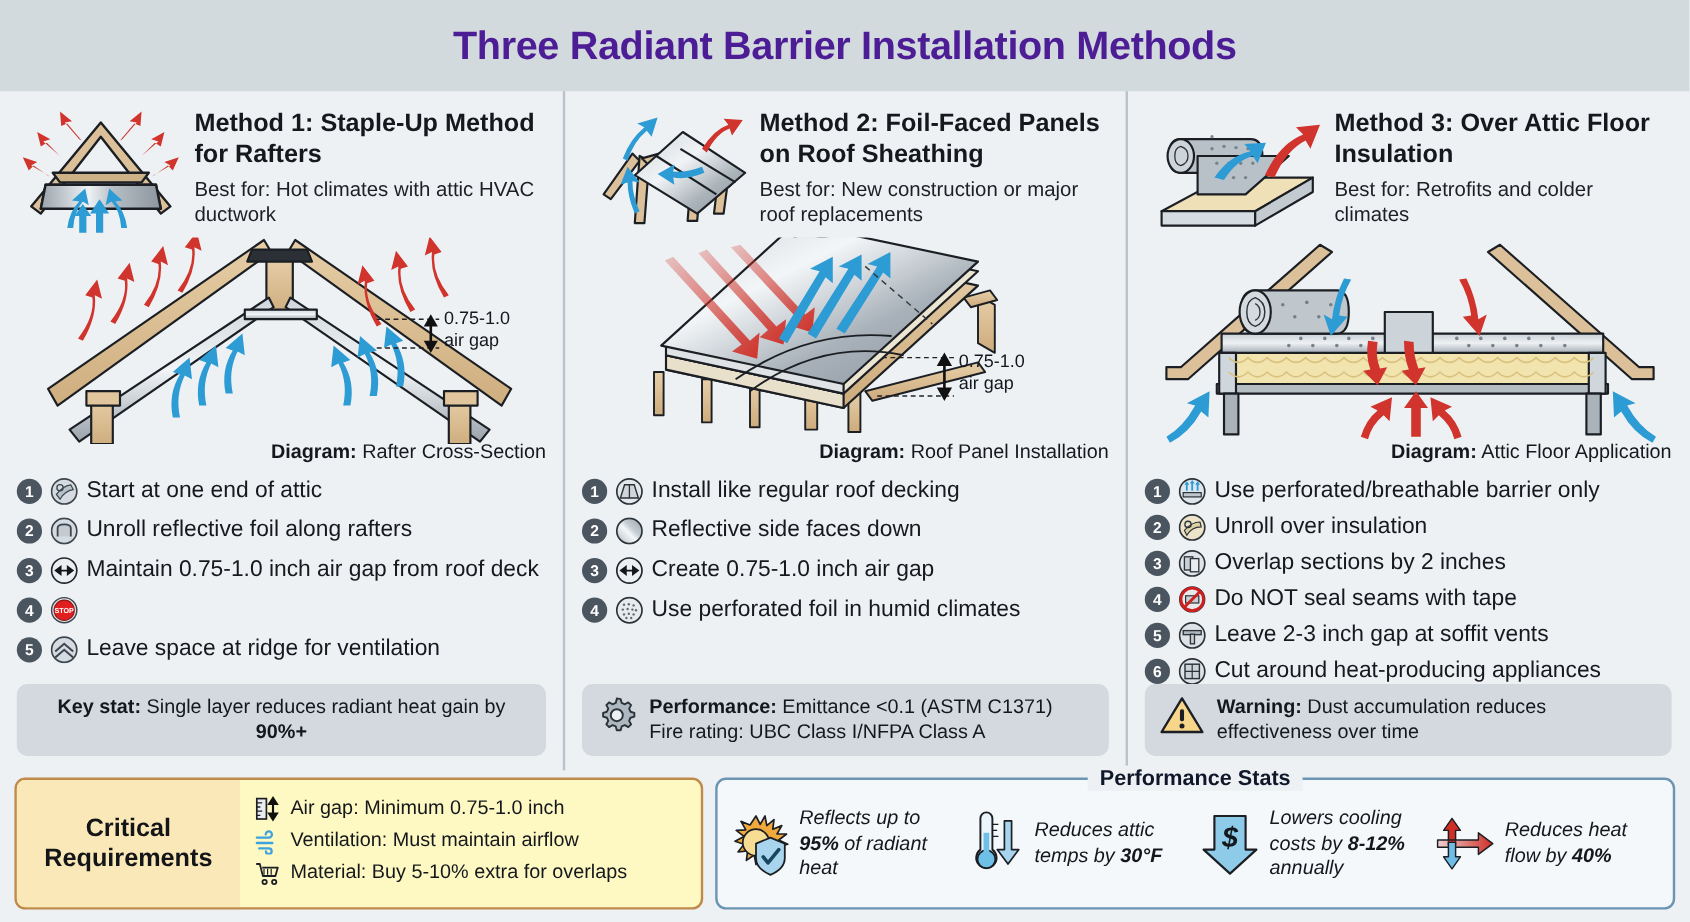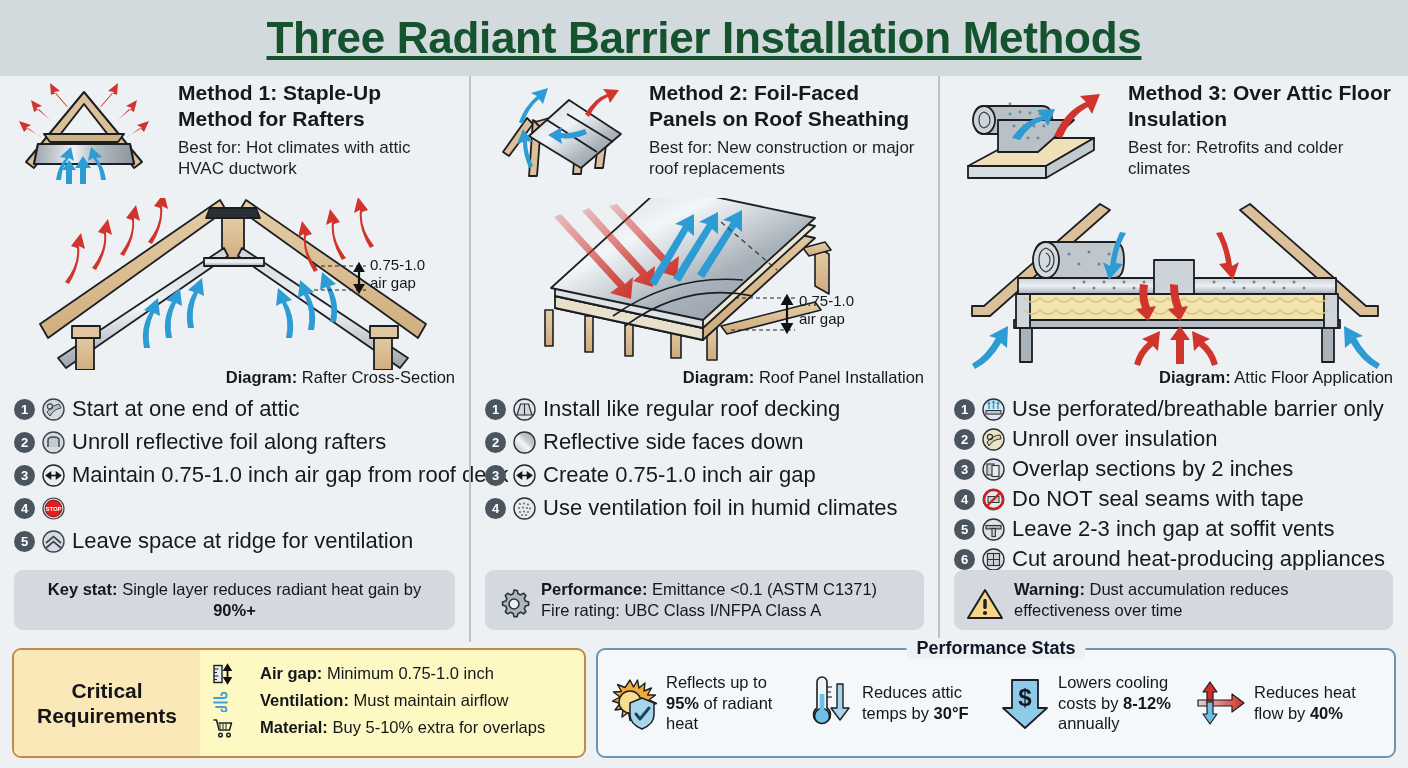--- a/index.html
+++ b/index.html
@@ -11,29 +11,29 @@
   }
   .page { position: relative; width: 1408px; height: 768px; background:#eef1f4; }
 
   
   .header {
     position:absolute; left:0; top:0; width:1408px; height:76px;
     background:#d3dade;
     display:flex; align-items:center; justify-content:center;
   }
   .header h1 {
-    font-size:44px; font-weight:bold; color:#14532d; letter-spacing:-0.3px;text-decoration:underline;
+    font-size:33px; font-weight:bold; color:#4c1d95; letter-spacing:-0.3px;
   }
 
   
   .columns { position:absolute; left:0; top:76px; width:1408px; height:566px; display:flex; }
   .col { position:relative; width:469px; height:566px; padding:0 14px; }
   .col + .col { border-left:2px solid #b9c3c9; }
 
-  .method-head { display:flex; align-items:flex-start; gap:24px; height:122px; }
+  .method-head { display:flex; align-items:flex-start; gap:8px; padding-top:10px; height:122px; }
   .thumb { width:140px; height:112px; flex:0 0 140px; }
   .col3 .thumb { width:150px; flex:0 0 150px; }
   .head-text { flex:1; padding-top:4px; }
   .m-title { font-size:21px; font-weight:bold; color:#15181c; line-height:1.24; }
   .m-best { font-size:17px; color:#1c1f24; line-height:1.26; margin-top:5px; }
   .m-best b { font-weight:normal; }
 
   .diagram { height:172px; position:relative; }
   .diagram svg { display:block; margin:0 auto; }
 
@@ -42,26 +42,26 @@
 
   .steps { margin-top:10px; }
   .step { display:flex; align-items:center; gap:7px; height:24px; margin-bottom:9px; }
   .col3 .step { margin-bottom:6px; }
   .num {
     width:21px; height:21px; flex:0 0 21px; border-radius:50%;
     background:#4a5560; color:#fff; font-size:13px; font-weight:bold;
     display:flex; align-items:center; justify-content:center;
   }
   .sicon { width:23px; height:23px; flex:0 0 23px; }
-  .step-text { font-size:22px; color:#16191d; white-space:nowrap; }
+  .step-text { font-size:19px; color:#16191d; white-space:nowrap; }
 
   .callout {
     position:absolute; left:14px; right:14px; bottom:12px;
     background:#d3d9de; border-radius:9px; padding:9px 12px;
-    display:flex; align-items:flex-end; gap:10px; min-height:54px;
+    display:flex; align-items:flex-start; gap:10px; min-height:54px;
   }
   .callout-text { font-size:16.5px; color:#14171b; line-height:1.28; }
   .callout-text b { font-weight:bold; }
   .callout.center { justify-content:center; text-align:center; }
 
   
   .bottom { position:absolute; left:0; top:642px; width:1408px; height:126px; display:flex; gap:10px; padding:6px 12px 10px 12px; }
 
   .crit {
     width:574px; flex:0 0 574px;
@@ -70,32 +70,32 @@
   }
   .crit-label {
     width:186px; flex:0 0 186px; background:#fbe8b8;
     display:flex; align-items:center; justify-content:center; text-align:center;
     font-size:21px; font-weight:bold; color:#131518; line-height:1.2;
   }
   .crit-items { flex:1; padding:10px 8px 8px 12px; }
   .crit-row { display:flex; align-items:center; gap:8px; height:27px; }
   .crit-row .ci { width:22px; height:22px; flex:0 0 22px; }
   .crit-row .ct { font-size:16.5px; color:#14171b; white-space:nowrap; }
-  .crit-row .ct b { font-weight:bold;margin-left:18px; }
+  .crit-row .ct b { font-weight:normal; }
 
   .perf {
     flex:1; position:relative;
     border:2px solid #6b95b3; border-radius:9px; background:#f4f8fa;
   }
   .perf-legend {
     position:absolute; top:-12px; left:50%; transform:translateX(-50%);
     background:#eef1f4; padding:0 10px; font-size:18px; font-weight:bold; color:#0f172a;
     white-space:nowrap;
   }
-  .perf-items { display:flex; height:100%; align-items:center; padding:0 10px; gap:8px; }
+  .perf-items { display:flex; height:100%; align-items:center; padding:0 10px; gap:8px;font-style:italic; }
   .perf-item { display:flex; align-items:center; gap:8px; flex:1; }
   .perf-item .pi { width:50px; height:58px; flex:0 0 50px; }
   .perf-item .pt { font-size:16.5px; color:#14171b; line-height:1.26; }
   .perf-item .pt b { font-weight:bold; }
 </style>
 </head>
 <body>
 
 <div class="page">
 
@@ -457,21 +457,21 @@
                   <circle cx="14" cy="11" r="1"></circle>
                   <circle cx="17" cy="11.5" r="1"></circle>
                   <circle cx="7" cy="15" r="1"></circle>
                   <circle cx="11" cy="14.5" r="1"></circle>
                   <circle cx="15" cy="15" r="1"></circle>
                   <circle cx="9" cy="18" r="1"></circle>
                   <circle cx="13" cy="18" r="1"></circle>
                 </g>
               </svg>
           </div>
-          <div class="step-text">Use ventilation foil in humid climates</div>
+          <div class="step-text">Use perforated foil in humid climates</div>
         </div>
       </div>
 
       <div class="callout">
         <div class="sicon" style="width:34px;height:34px;flex:0 0 34px">
           <svg viewBox="0 0 34 34" width="34" height="34">
               <path d="M17 3 l3.2 .6 .9 3.2 2.6 1.1 2.9-1.6 2.3 2.3 -1.6 2.9 1.1 2.6 3.2 .9 0 3.2 -3.2 .9 -1.1 2.6 1.6 2.9 -2.3 2.3 -2.9-1.6 -2.6 1.1 -.9 3.2 -3.2 0 -.9-3.2 -2.6-1.1 -2.9 1.6 -2.3-2.3 1.6-2.9 -1.1-2.6 -3.2-.9 0-3.2 3.2-.9 1.1-2.6 -1.6-2.9 2.3-2.3 2.9 1.6 2.6-1.1 .9-3.2z" fill="#aeb8c0" stroke="#2b3339" stroke-width="1.6" stroke-linejoin="round"></path>
               <circle cx="17" cy="17" r="5" fill="#eef1f3" stroke="#2b3339" stroke-width="1.6"></circle>
             </svg>
         </div>

